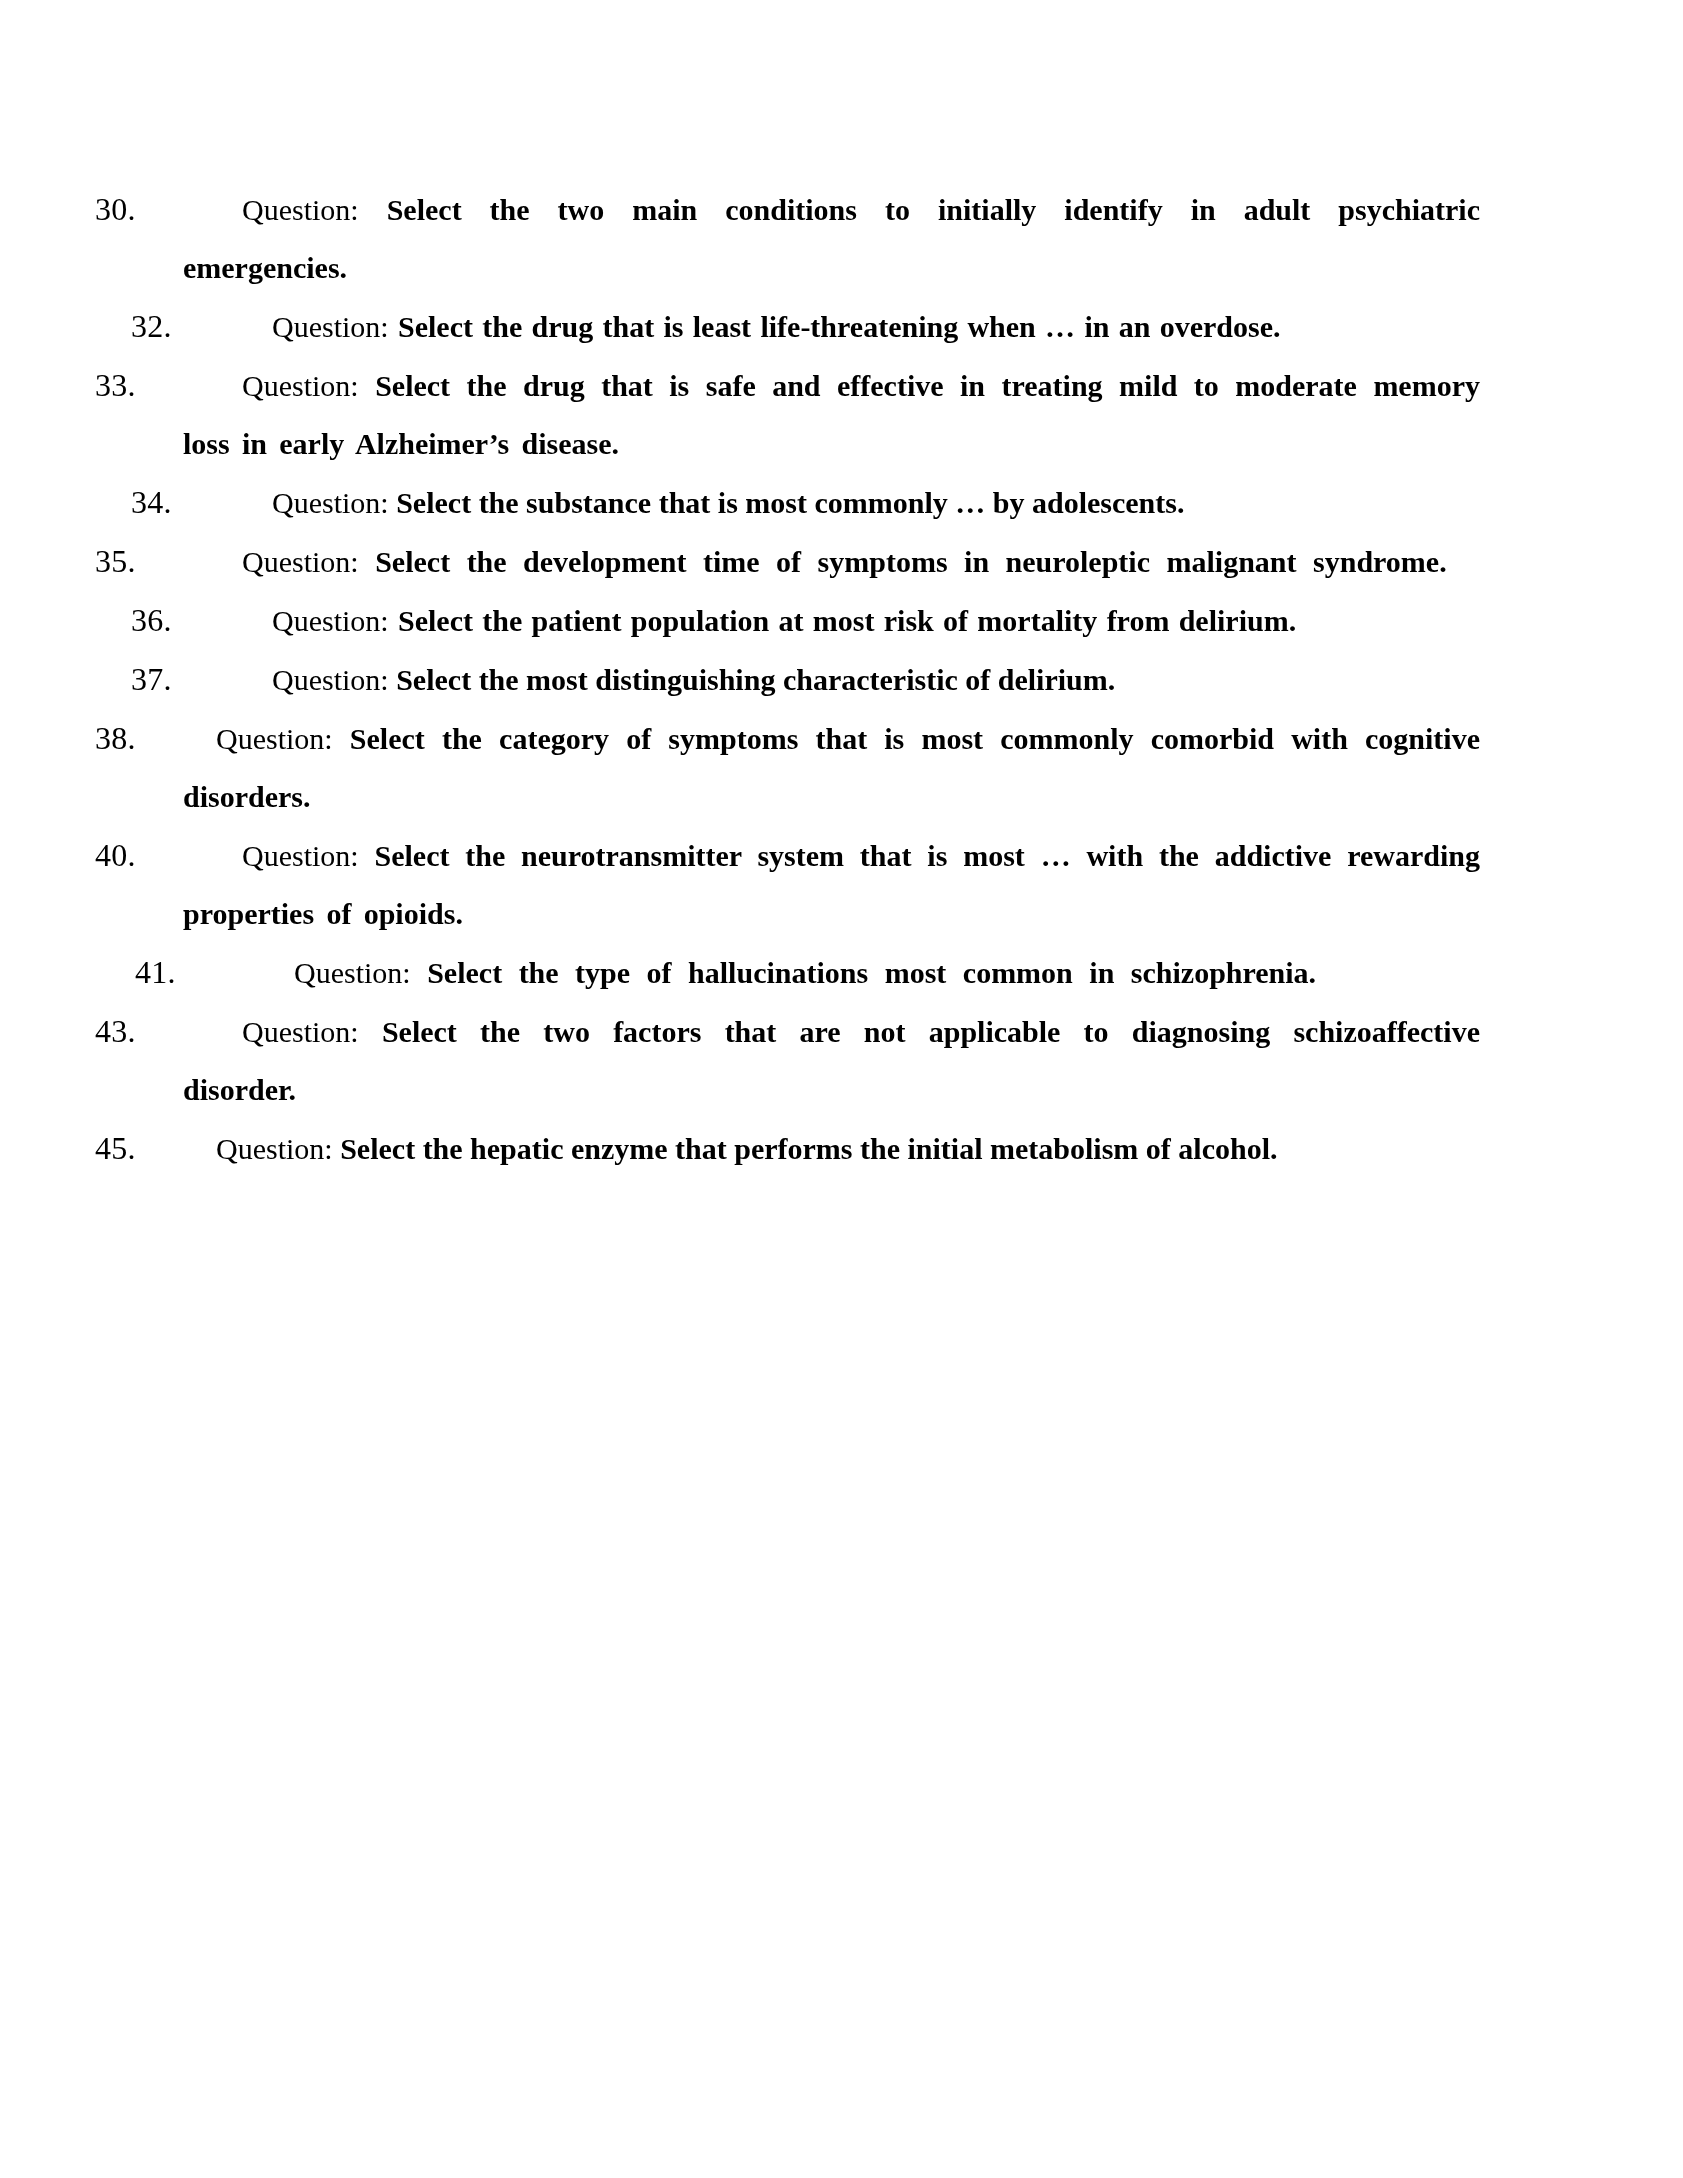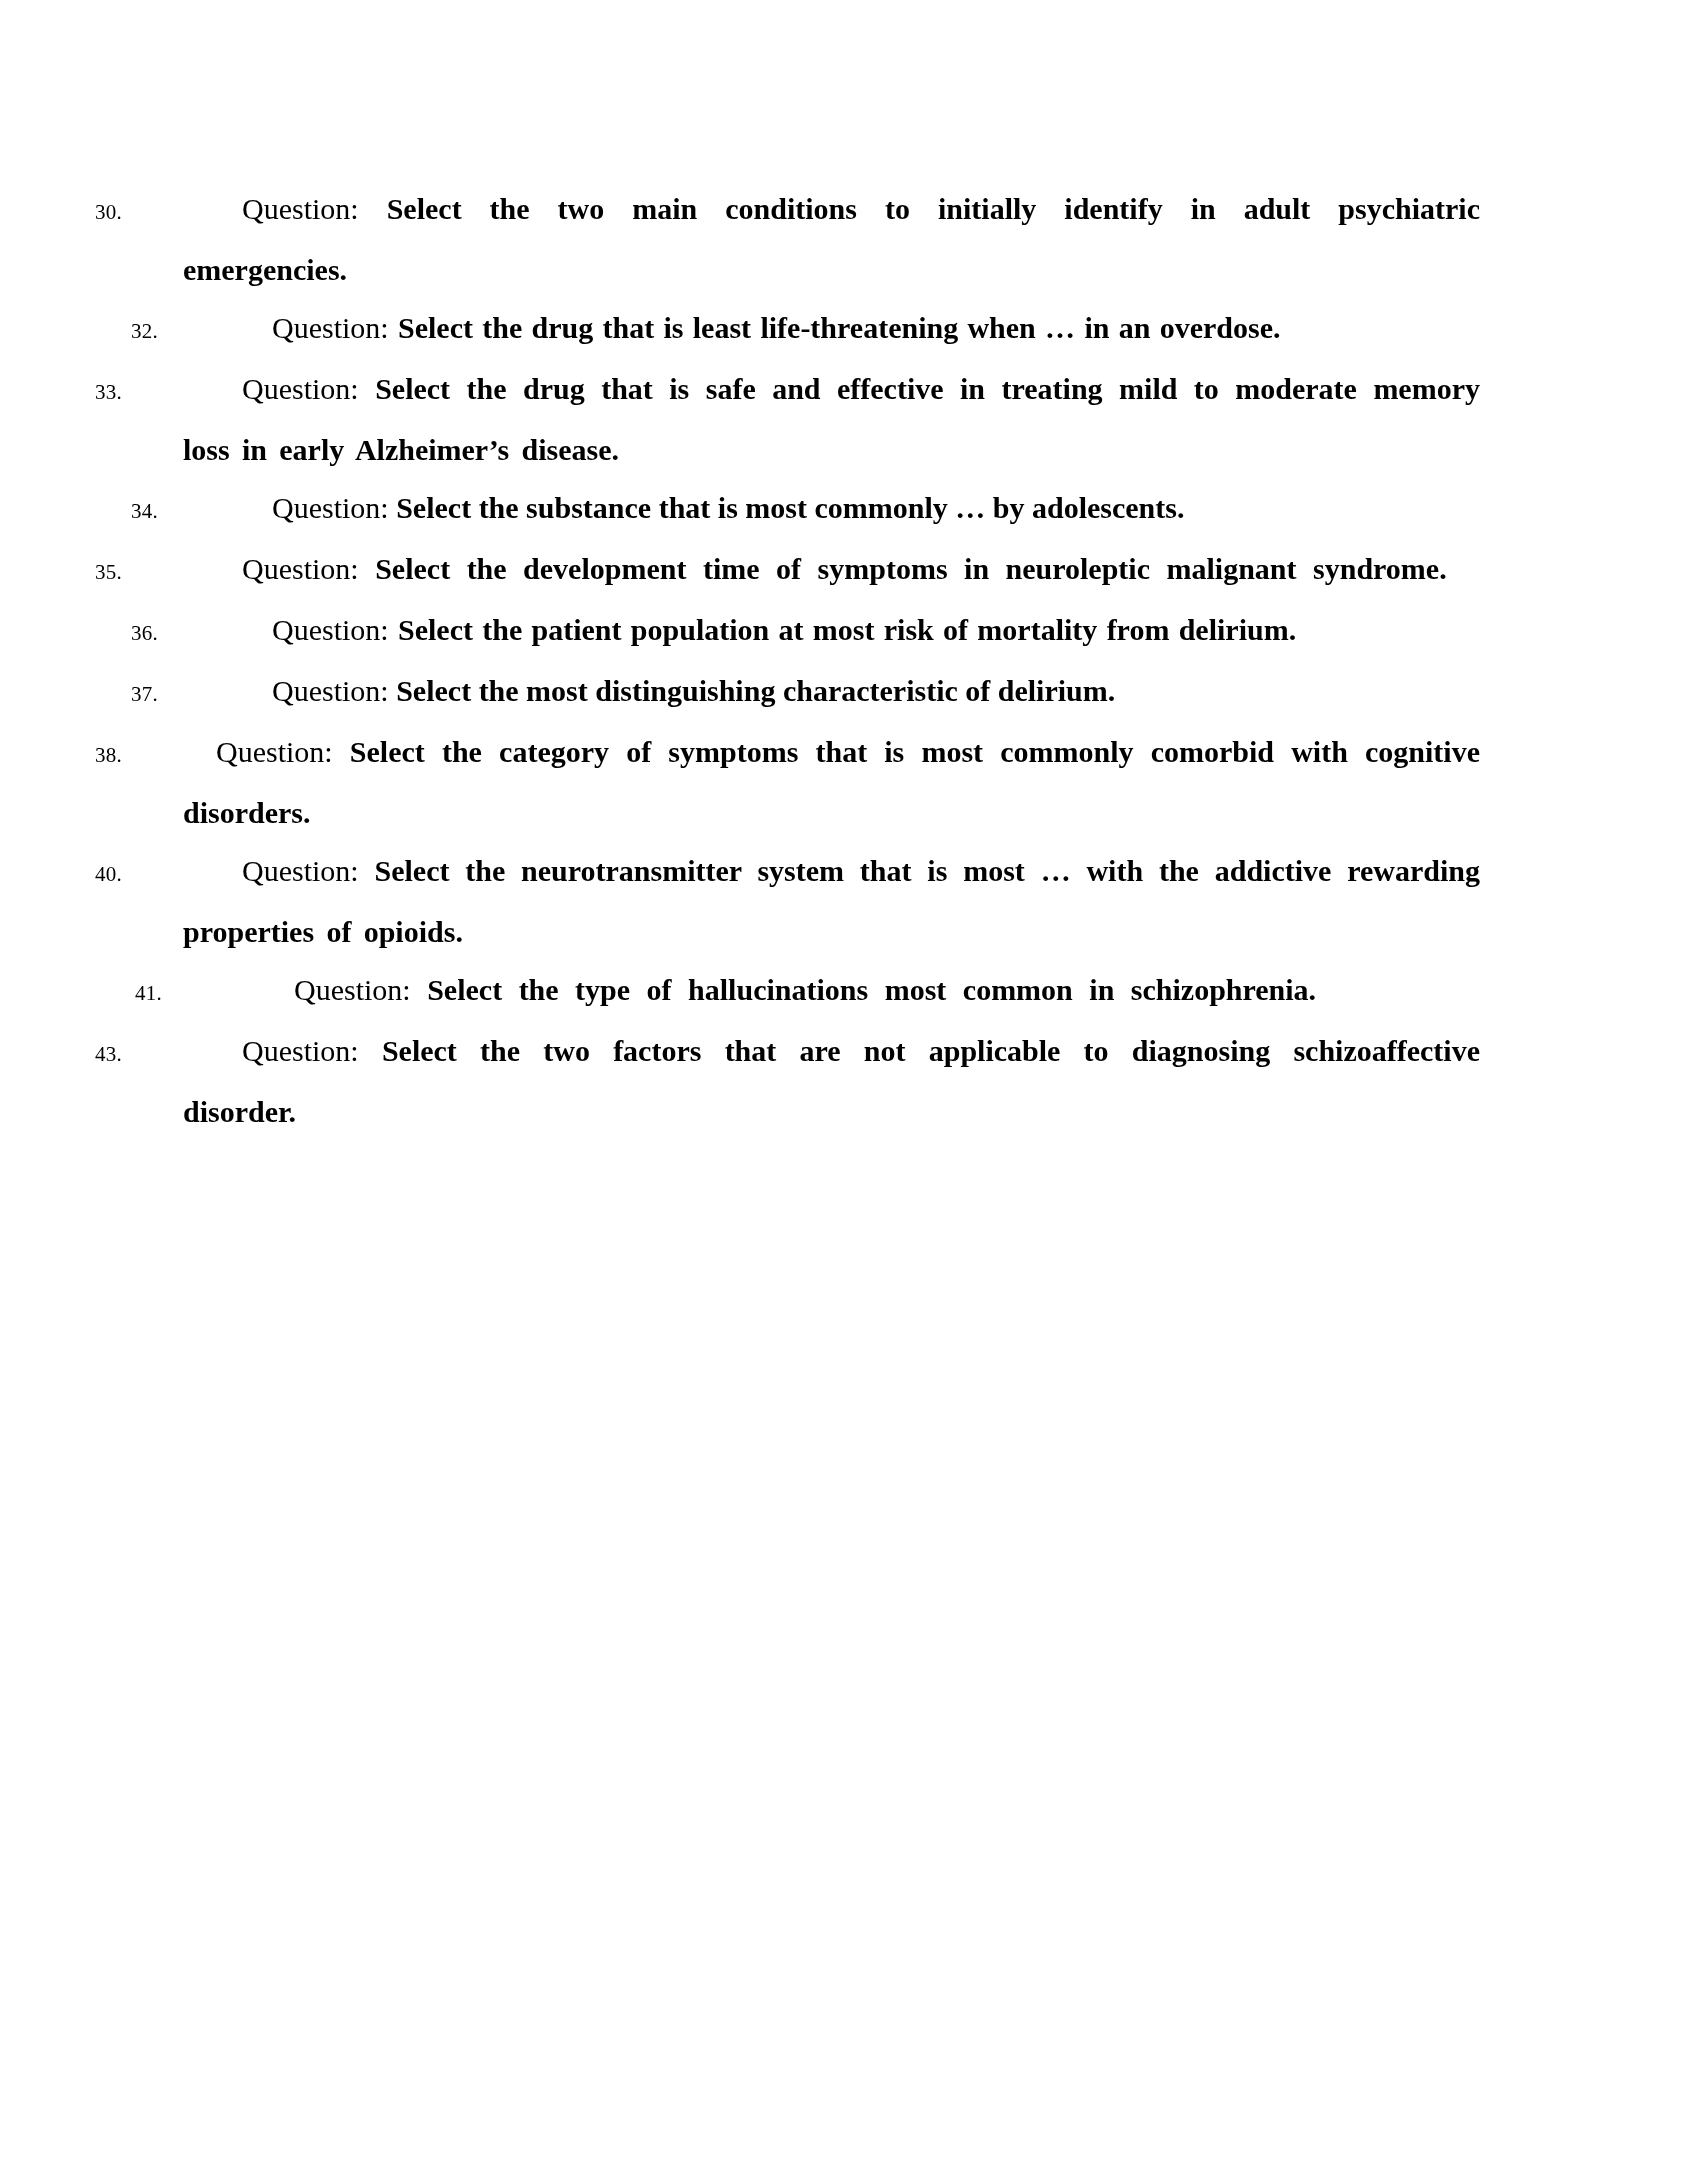--- a/index.html
+++ b/index.html
@@ -39,21 +39,21 @@
     margin: 0 0 0 0;
     padding: 0;
     position: relative;
     box-sizing: border-box;
   }
 
   
   .num {
     display: inline-block;
     width: 103px;
-    font-size: 21px;
+    font-size: 32px;
     letter-spacing: 0.2px;
   }
   .num.tight { width: 77px; }
   .num.wide  { width: 129px; }
   .num.indent-sm { margin-left: 36px; width: 97px; }
   .num.indent-md { margin-left: 40px; width: 115px; }
 
   .qlabel {
     font-weight: normal;
   }
@@ -120,16 +120,19 @@
     <p class="q hang sp-lg">
       <span class="num indent-md wide">41.</span><span class="qlabel"><span>Question</span><span>:</span></span> <span class="qbody">Select the type of hallucinations most common in schizophrenia.</span>
     </p>
 
 
     <p class="q hang sp-md">
       <span class="num">43.</span><span class="qlabel"><span>Question</span><span>:</span></span> <span class="qbody">Select the two factors that are not applicable to diagnosing schizoaffective disorder.</span>
     </p>
 
 
+    <p class="q hang sp-none">
+      <span class="num tight">45.</span><span class="qlabel"><span>Question</span><span>:</span></span> <span class="qbody">Select the hepatic enzyme that performs the initial metabolism of alcohol.</span>
+    </p>
 
   </div>
 </div>
 
 
 </body></html>

